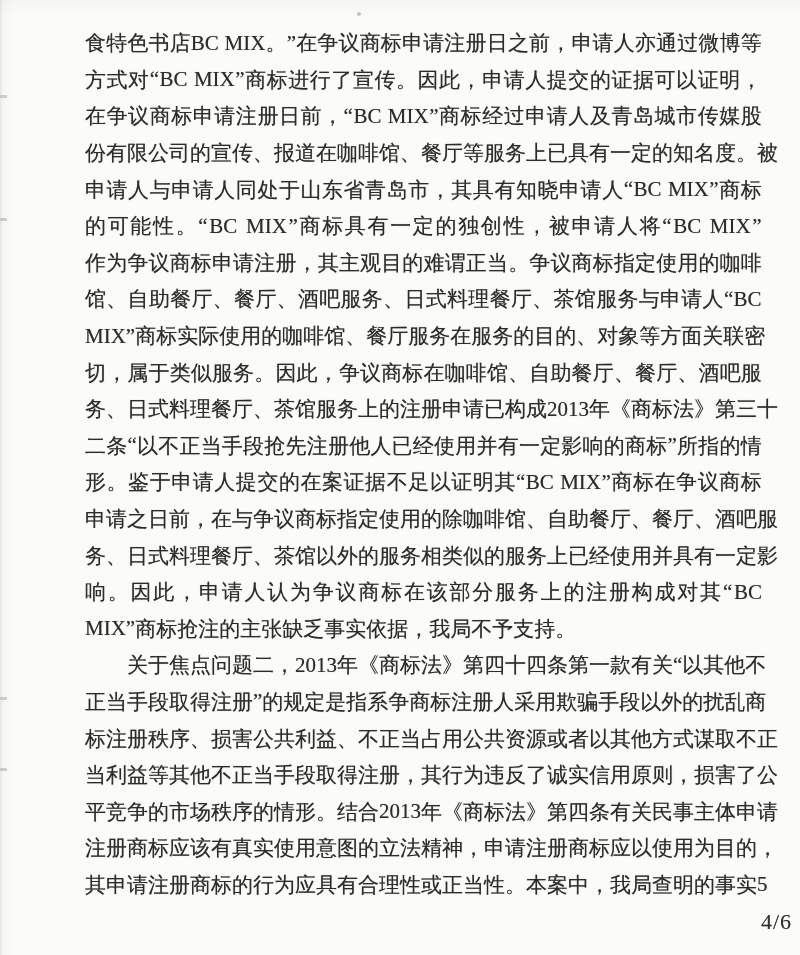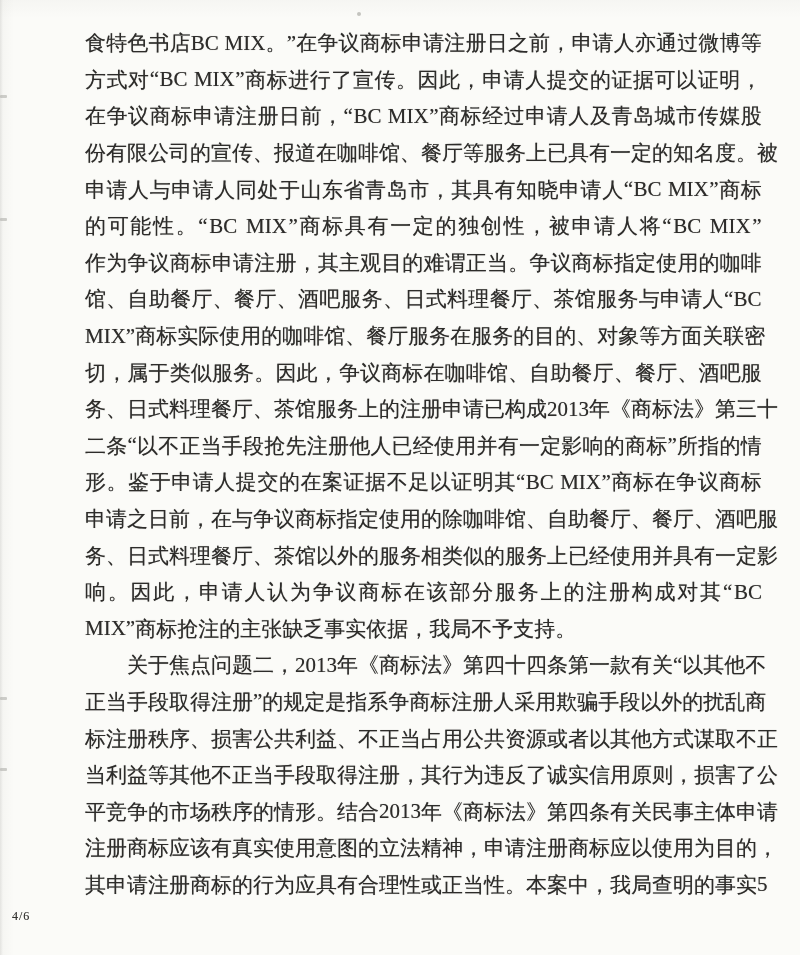--- a/index.html
+++ b/index.html
@@ -62,22 +62,22 @@
     padding-left: 42px;
   }
   .line span {
     flex: 0 0 auto;
   }
   .page-number {
     position: absolute;
     left: 0;
     right: 8px;
     top: 909px;
-    text-align: left;
-    font-size: 12px;
+    text-align: right;
+    font-size: 22px;
     letter-spacing: 1px;
     color: #33322f;
     text-shadow: 0 0 0.6px rgba(45,44,42,0.5);
     margin-left: 12px;
   }
 </style>
 </head>
 <body>
 
 <div class="page">

